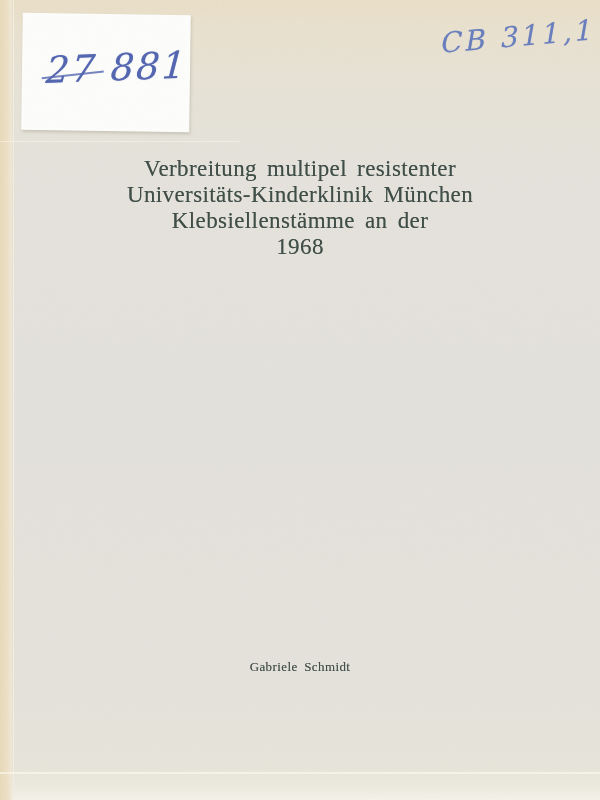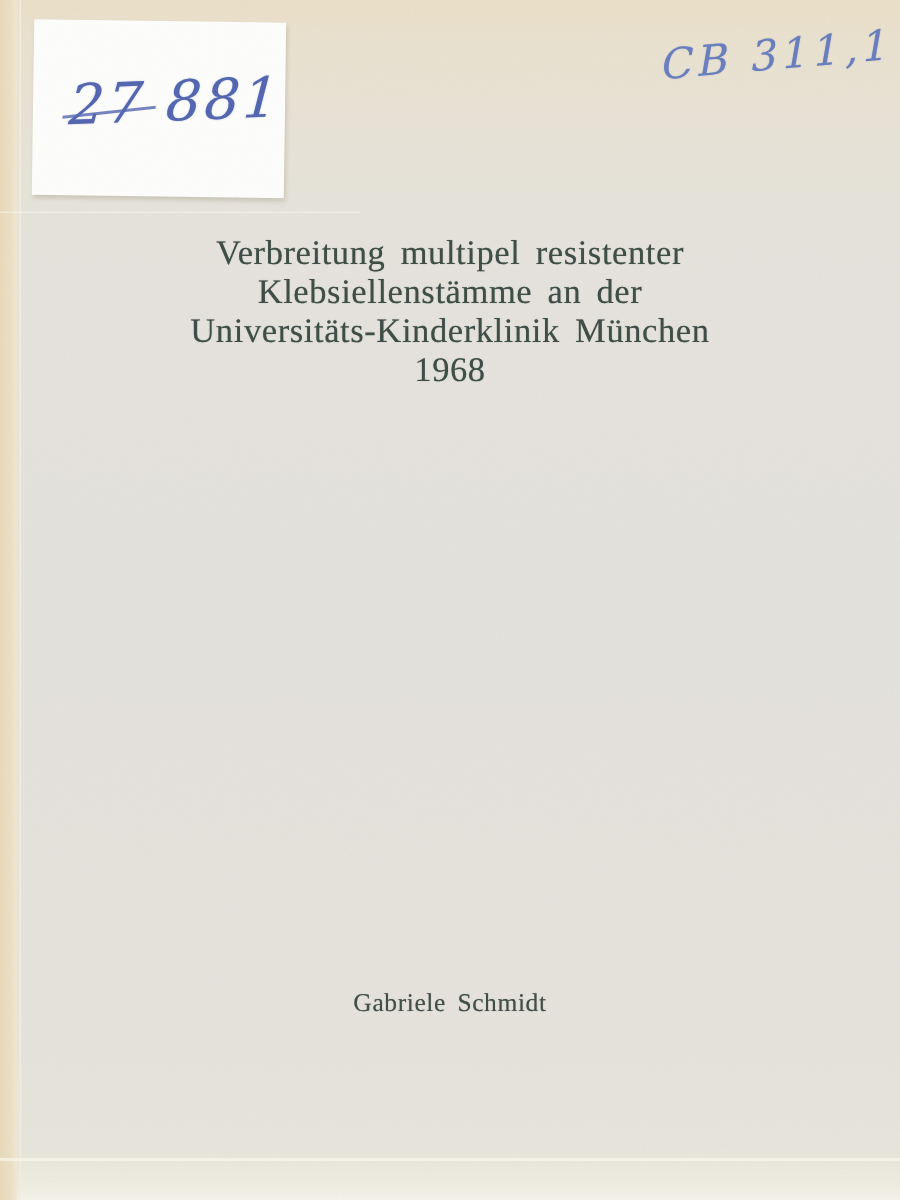--- a/index.html
+++ b/index.html
@@ -110,21 +110,21 @@
     letter-spacing: 0.4px;
     text-shadow: 0 0 0.6px rgba(62,76,70,0.55);
   }
 
   .author {
     position: absolute;
     left: 0; top: 659px;
     width: 600px;
     text-align: center;
     color: #404d47;
-    font-size: 17px;
+    font-size: 13px;
     word-spacing: 3px;
     letter-spacing: 0.4px;
     text-shadow: 0 0 0.6px rgba(64,77,71,0.5);
   }
 
   .grain {
     position: absolute;
     left: 0; top: 0;
     width: 600px; height: 800px;
     pointer-events: none;
@@ -141,22 +141,22 @@
   <div class="crease-bottom"></div>
 
   <div class="sticker">
     <div class="handwriting call-number">27 881</div>
   </div>
 
   <div class="handwriting shelfmark">CB 311,1</div>
 
   <div class="title-block">
     <div>Verbreitung multipel resistenter</div>
+    <div>Universitäts-Kinderklinik München</div>
     <div>Klebsiellenstämme an der</div>
-    <div>Universitäts-Kinderklinik München</div>
     <div>1968</div>
   </div>
 
   <div class="author">Gabriele Schmidt</div>
 
   <svg class="grain" width="600" height="800" xmlns="http://www.w3.org/2000/svg">
     <filter id="grainF">
       <feTurbulence type="fractalNoise" baseFrequency="0.9" numOctaves="2" stitchTiles="stitch"></feTurbulence>
       <feColorMatrix type="saturate" values="0"></feColorMatrix>
       <feComponentTransfer>

